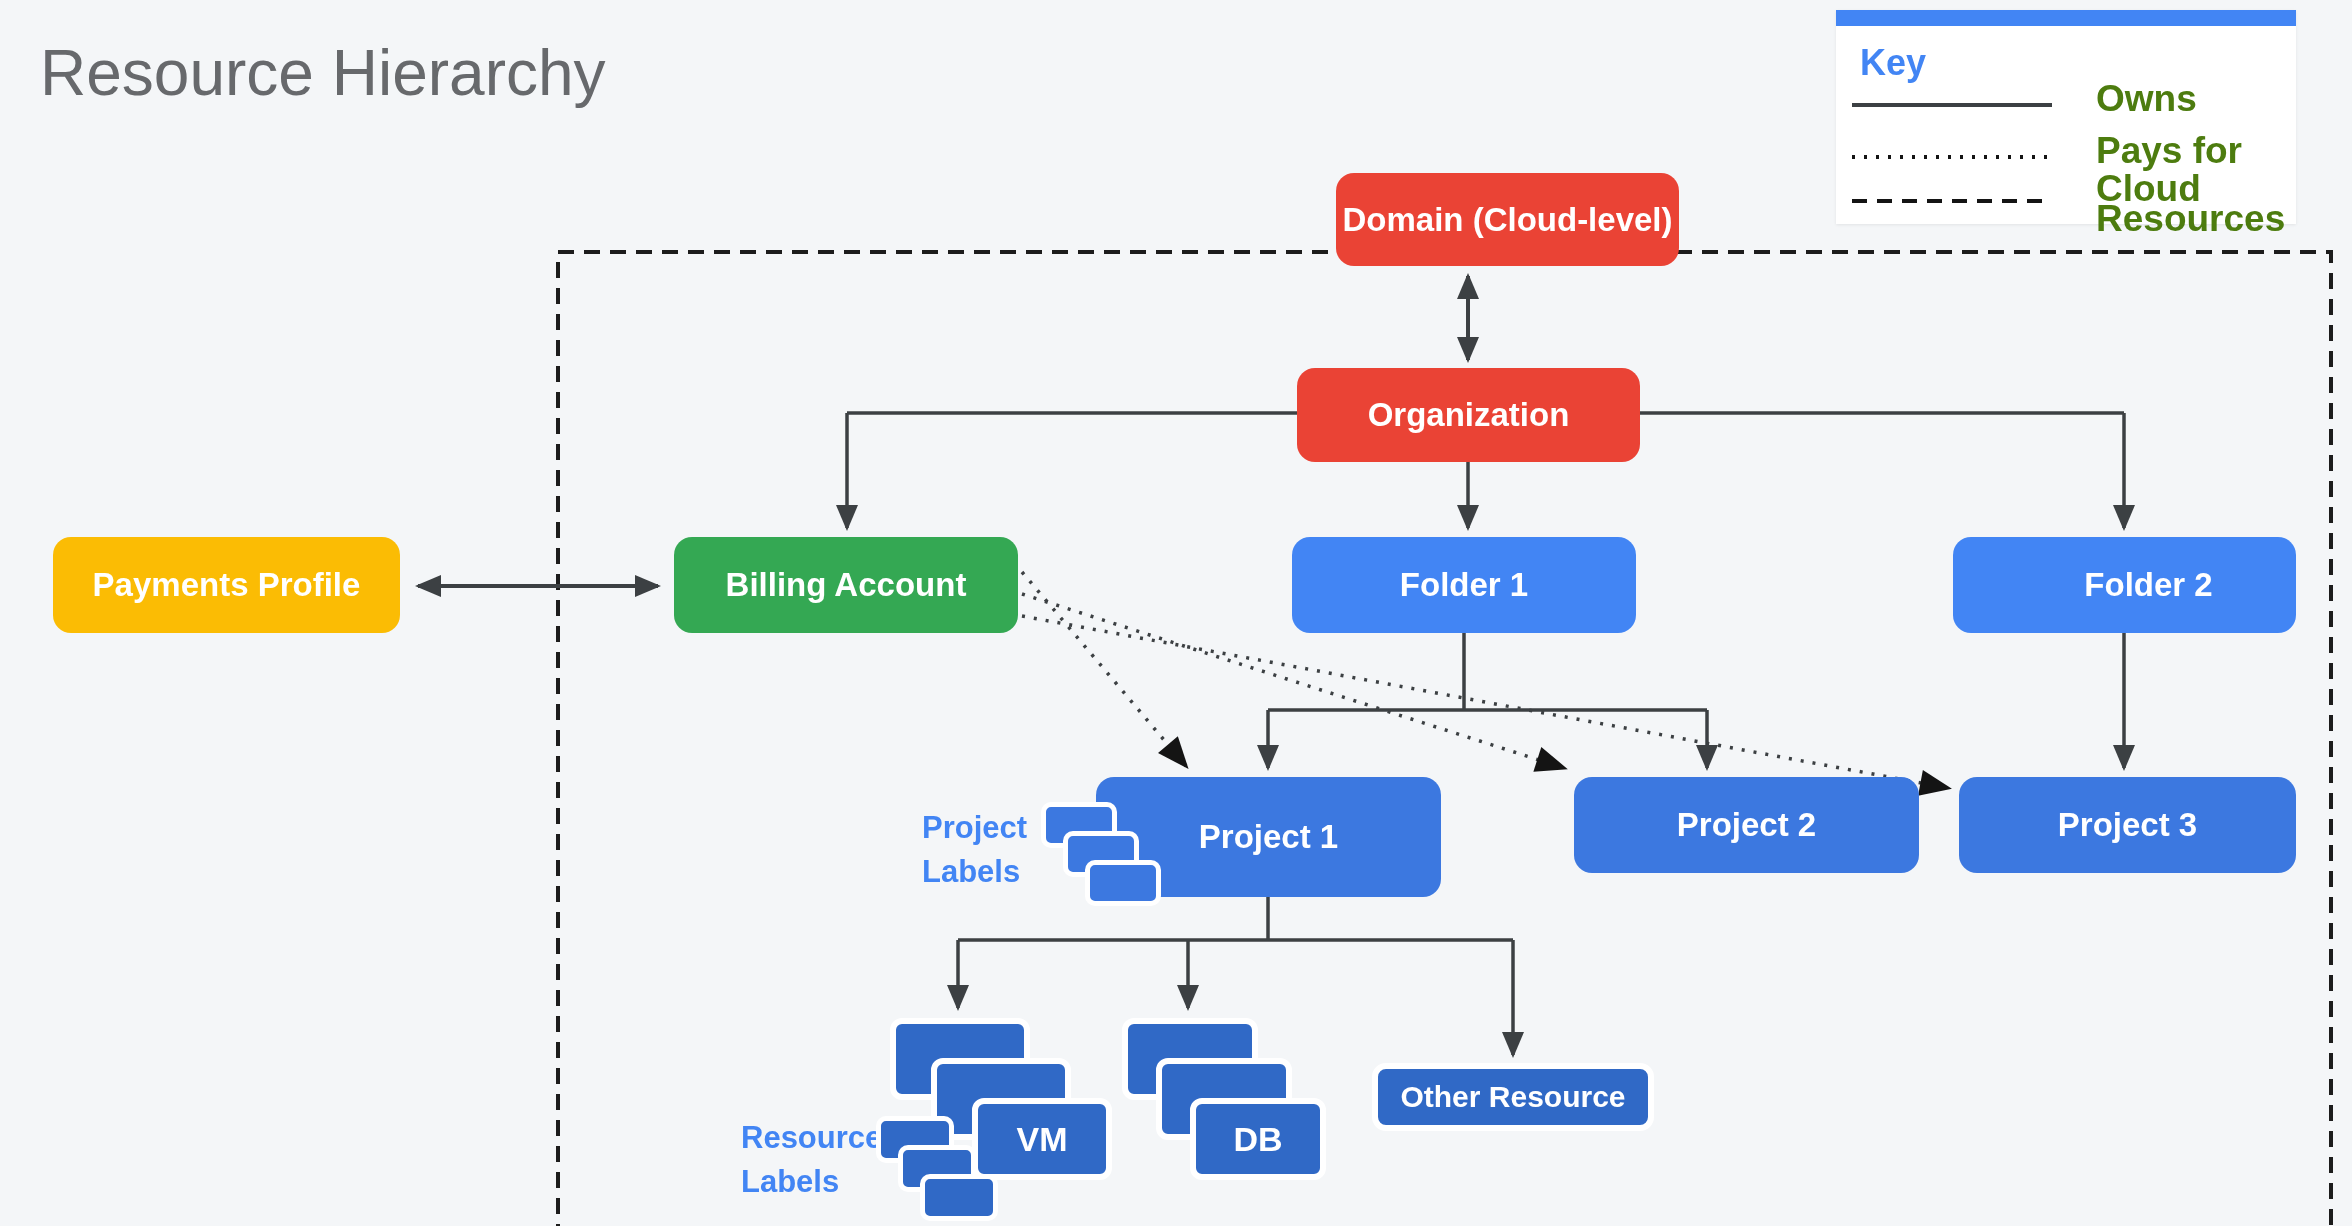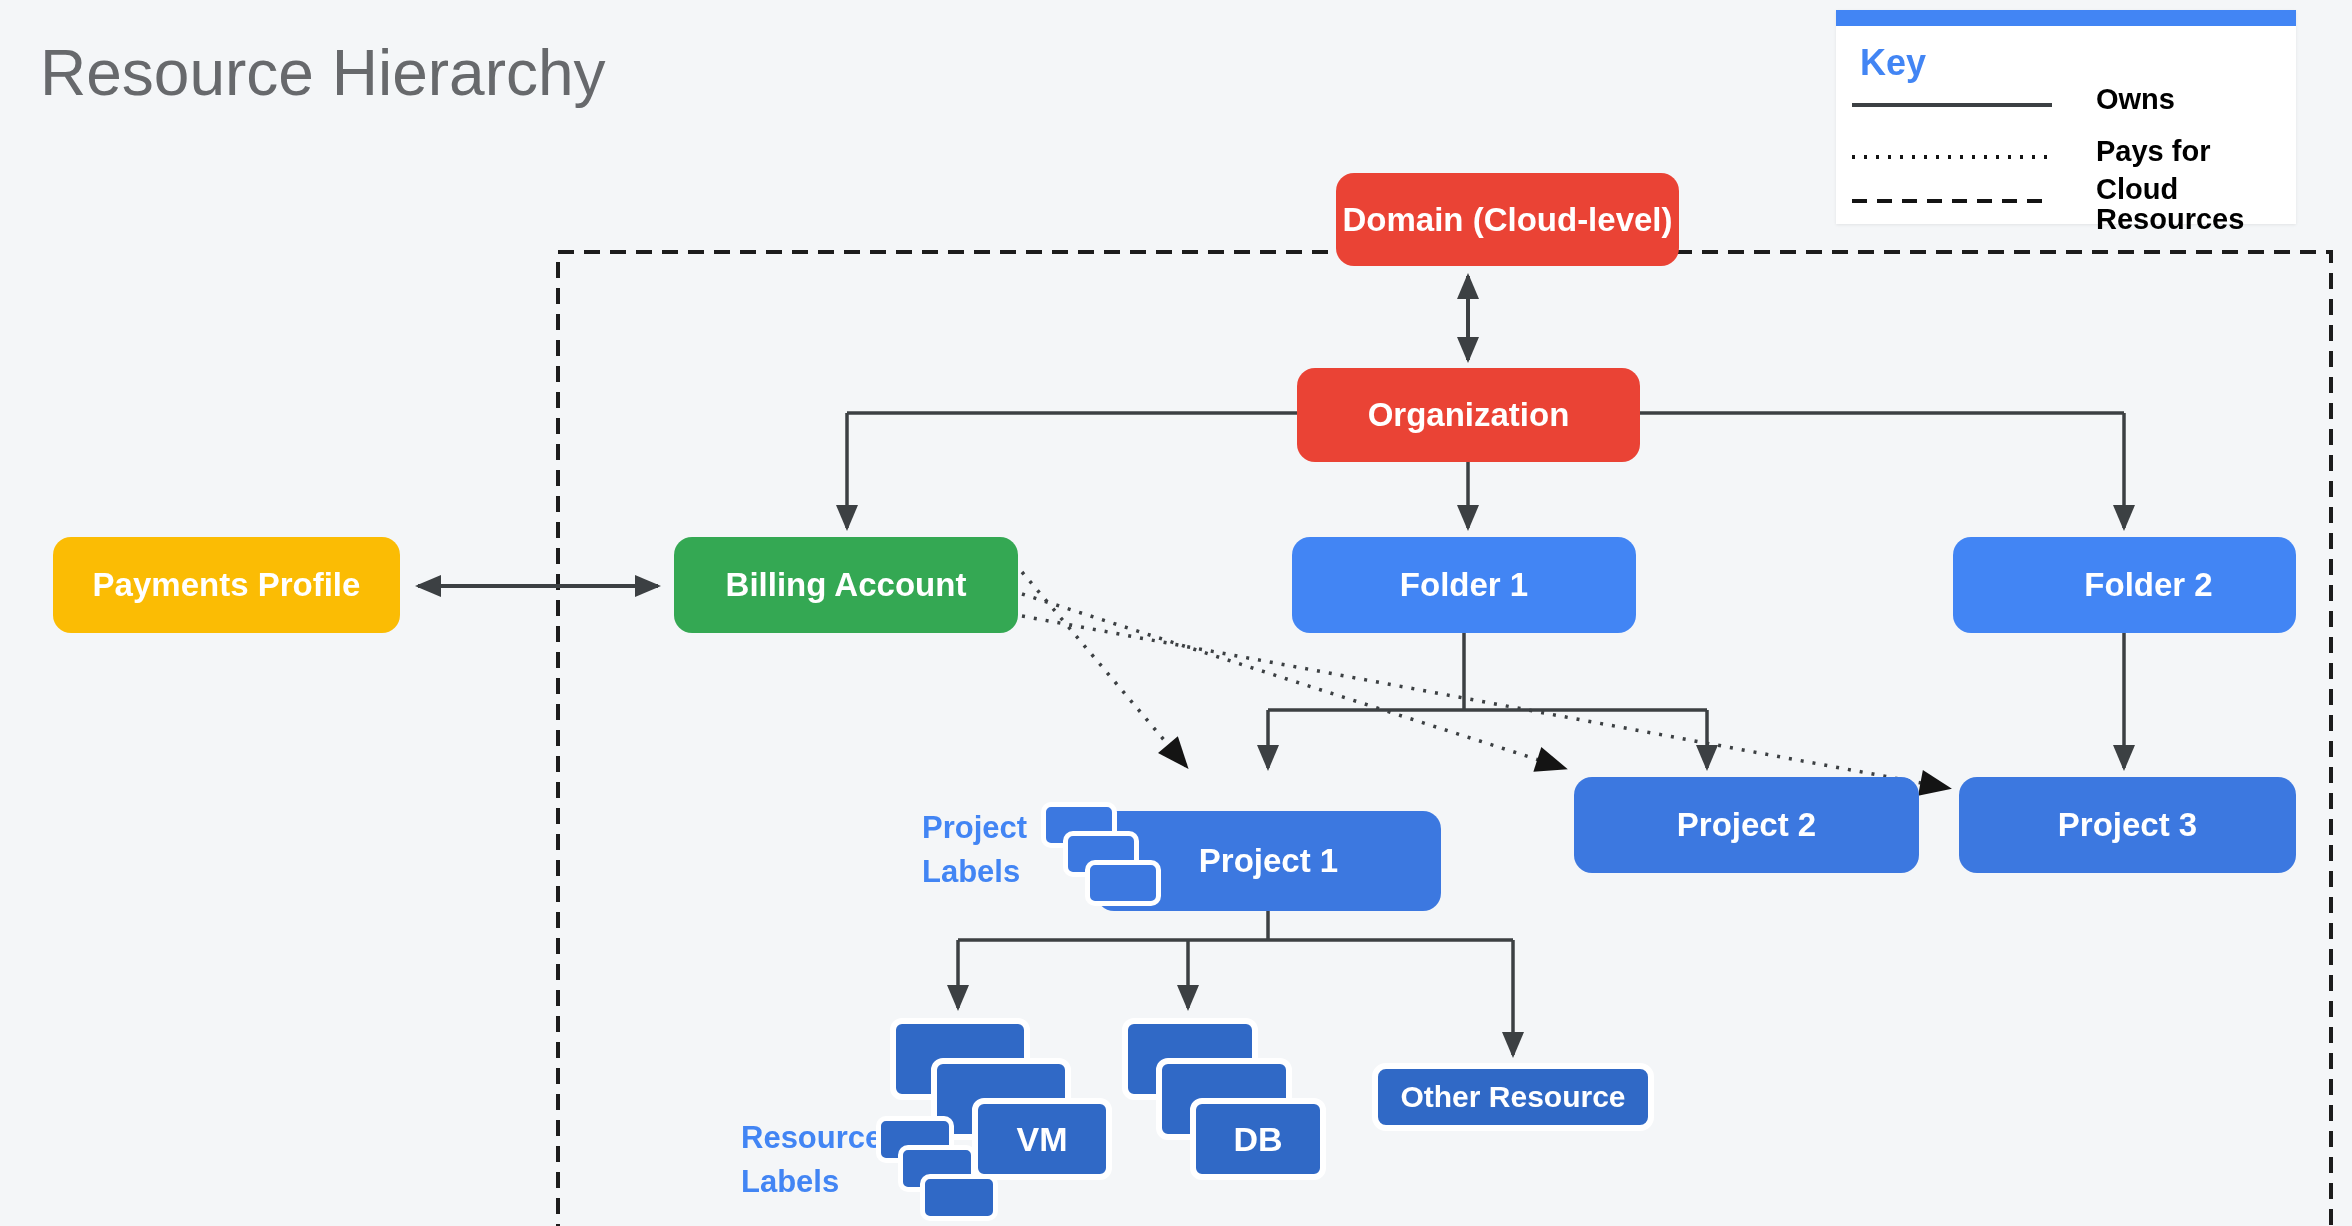--- a/index.html
+++ b/index.html
@@ -35,21 +35,21 @@
     display: flex; align-items: center; justify-content: center;
     border-radius: 18px; color: #fff; font-weight: bold; font-size: 33px;
     text-align: center;
   }
   .n-domain       { left: 1297px; top: 173px;  width: 343px; height: 93px;  background: var(--red); margin-left: 39px; }
   .n-organization { left: 1297px; top: 368px;  width: 343px; height: 94px;  background: var(--red); }
   .n-payments     { left: 53px;   top: 537px;  width: 347px; height: 96px;  background: var(--yellow); }
   .n-billing      { left: 674px;  top: 537px;  width: 344px; height: 96px;  background: var(--green); }
   .n-folder1      { left: 1292px; top: 537px;  width: 344px; height: 96px;  background: var(--blue); }
   .n-folder2      { left: 1953px; top: 537px;  width: 343px; height: 96px;  background: var(--blue); padding-left: 48px; }
-  .n-project1     { left: 1096px; top: 811px;  width: 345px; height: 100px;  background: var(--project_blue); }
+  .n-project1     { left: 1096px; top: 777px;  width: 345px; height: 120px;  background: var(--project_blue); }
   .n-project2     { left: 1535px; top: 777px;  width: 345px; height: 96px;  background: var(--project_blue); margin-left: 39px; }
   .n-project3     { left: 1959px; top: 777px;  width: 337px; height: 96px;  background: var(--project_blue); }
   .n-other {
     left: 1372px; top: 1063px; width: 282px; height: 68px;
     background: var(--resource_blue); border: 6px solid #fff;
     border-radius: 14px; font-size: 30px; z-index: 3;
   }
 
   
   .card {
@@ -90,21 +90,21 @@
   .legend {
     position: absolute; left: 1836px; top: 10px; width: 460px; height: 214px;
     background: #fff; z-index: 4; box-shadow: 0 1px 3px rgba(0,0,0,0.08);
   }
   .legend-bar { position: absolute; left: 0; top: 0; width: 100%; height: 16px; background: var(--blue); }
   .legend-title { position: absolute; left: 24px; top: 32px; color: var(--blue); font-size: 36px; font-weight: bold; }
   .legend-sample { position: absolute; left: 16px; width: 200px; height: 6px; }
   .ls-1 { top: 92px; } .ls-2 { top: 144px; } .ls-3 { top: 188px; }
   .legend-label {
     position: absolute; left: 260px; width: 170px;
-    color: #000000; font-size: 29px; font-weight: bold; line-height: 30px;
+    color: #4d7c0f; font-size: 37px; font-weight: bold; line-height: 30px;
   }
   .ll-1 { top: 74px; } .ll-2 { top: 126px; } .ll-3 { top: 164px; }
 </style>
 </head>
 <body>
 
 <div class="canvas">
 
   <svg class="connectors" width="2352" height="1226" viewBox="0 0 2352 1226">
     <defs>

